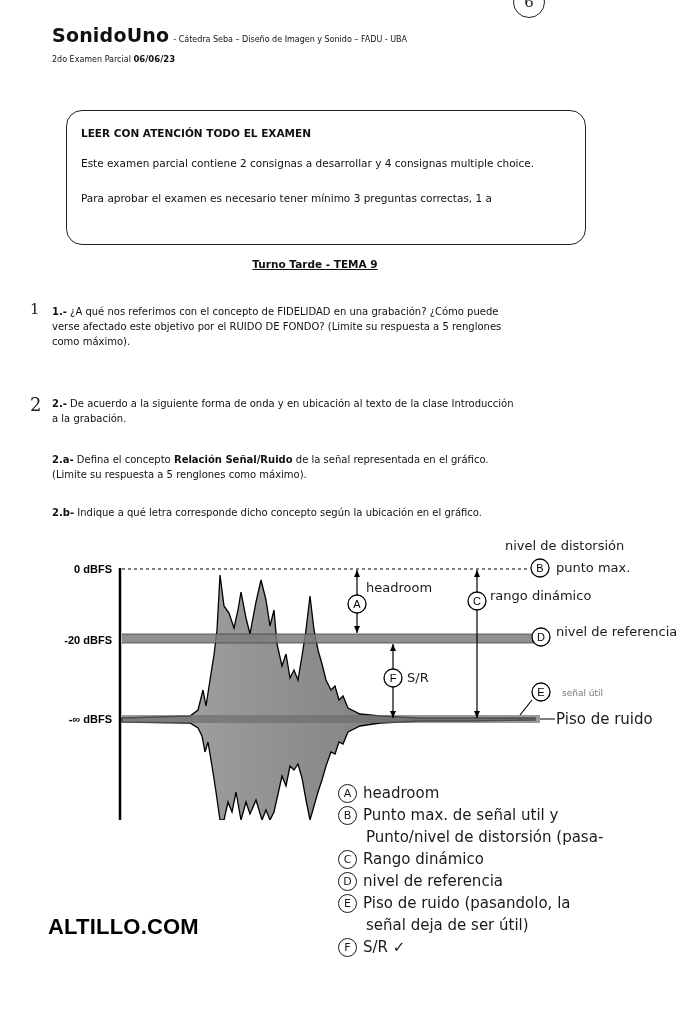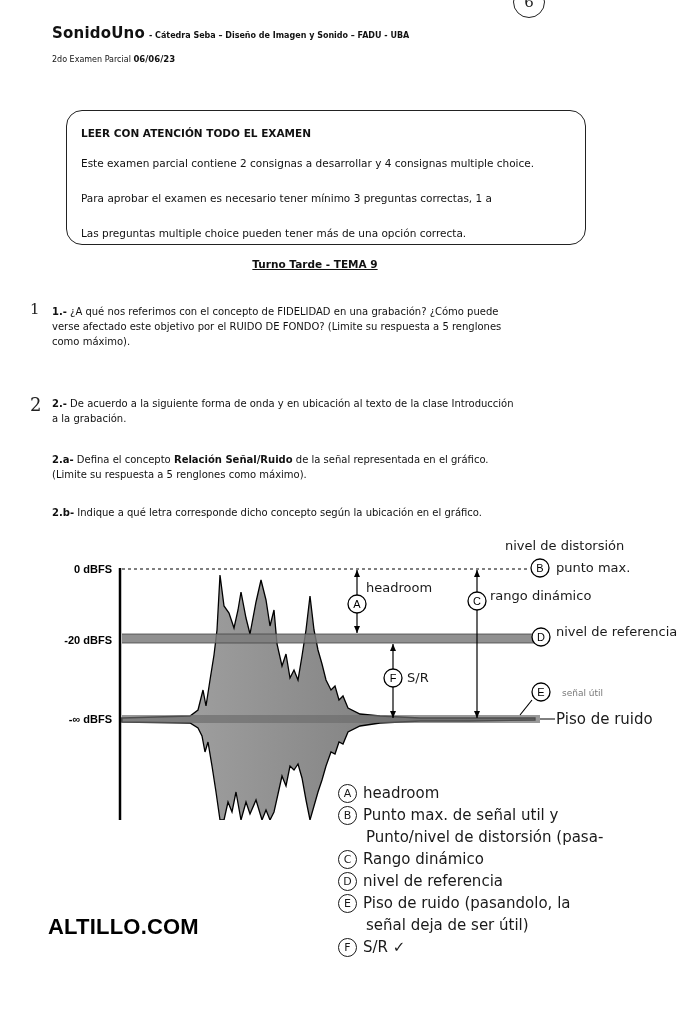--- a/index.html
+++ b/index.html
@@ -7,22 +7,22 @@
       width: 700px; height: 1034px; background: #ffffff; position: relative;
       font-family: "DejaVu Sans", sans-serif; color: #111; overflow: hidden;
     }
     .abs { position: absolute; }
     .page-number-circle {
       left: 513px; top: -14px; width: 32px; height: 32px; border: 1.6px solid #222;
       border-radius: 50%; font-family: "DejaVu Serif", serif; font-size: 15px;
       text-align: center; line-height: 30px; color: #222;
     }
     .header-brand { left: 52px; top: 24px; font-size: 13px; font-weight: bold; }
-    .header-brand .brand { font-size: 15px; letter-spacing: 0.2px; margin-top: 24px; }
-    .header-brand .sub { font-size: 8px; font-weight: bold; margin-left: 4px; }
+    .header-brand .brand { font-size: 19px; letter-spacing: 0.2px; margin-top: 24px; }
+    .header-brand .sub { font-size: 8px; font-weight: normal; margin-left: 4px; }
     .exam-date { left: 52px; top: 54px; font-size: 8px; }
     .exam-date b { font-size: 8.5px; }
     .notice-box {
       left: 66px; top: 110px; width: 520px; height: 135px; border: 1.6px solid #222;
       border-radius: 16px; padding: 16px 14px;
     }
     .notice-box .title { font-size: 10.5px; font-weight: bold; }
     .notice-box .line { font-size: 10.5px; line-height: 21px; margin-top: 14px; }
     .notice-box .line:first-of-type { }
     .turno { left: 0; width: 630px; top: 258px; text-align: center; font-size: 10.5px; font-weight: bold; text-decoration: underline; }
@@ -51,21 +51,20 @@
 </div>
 <div class="abs exam-date">
   <span>2do Examen Parcial</span>
   <b>06/06/23</b>
 </div>
 
 <div class="abs notice-box">
   <div class="title">LEER CON ATENCIÓN TODO EL EXAMEN</div>
   <div class="line">Este examen parcial contiene 2 consignas a desarrollar y 4 consignas multiple choice.</div>
   <div class="line">Para aprobar el examen es necesario tener mínimo 3 preguntas correctas, 1 a</div>
-  <div class="line">Las preguntas multiple choice pueden tener más de una opción correcta.</div>
 </div>
 
 <div class="abs turno">Turno Tarde - TEMA 9</div>
 
 <div class="abs hand-num" style="left:30px; top:300px;">1</div>
 <div class="abs q-text q1">
   <div><b>1.-</b> <span>¿A qué nos referimos con el concepto de FIDELIDAD en una grabación? ¿Cómo puede</span></div>
   <div>verse afectado este objetivo por el RUIDO DE FONDO? (Limite su respuesta a 5 renglones</div>
   <div>como máximo).</div>
 </div>

